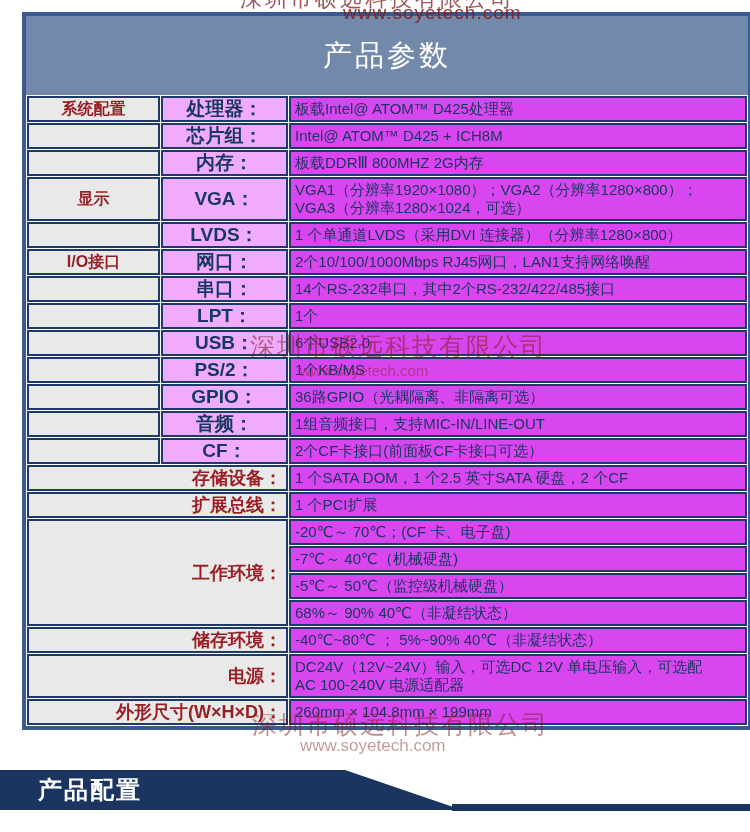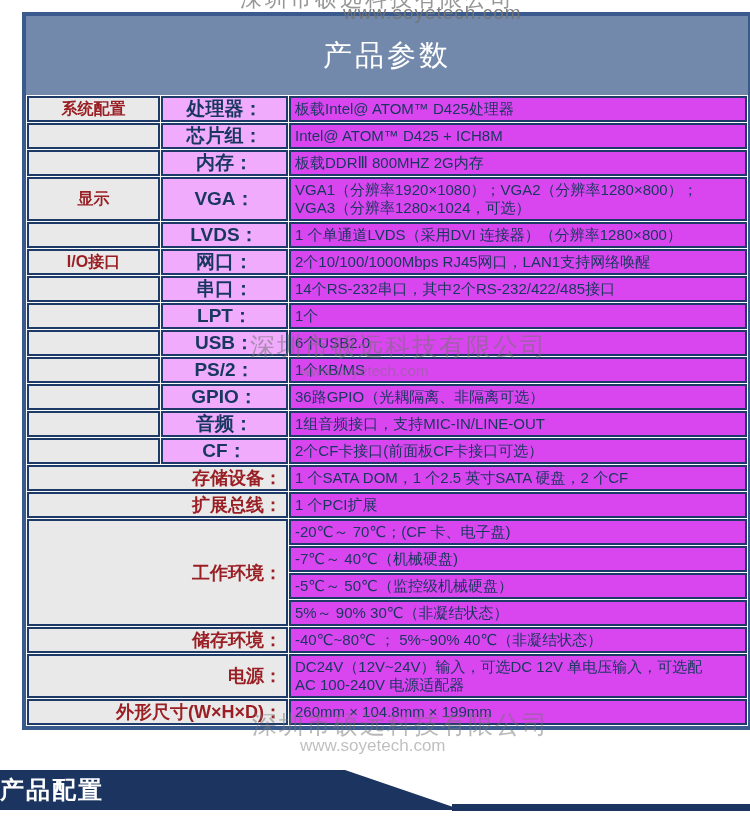--- a/index.html
+++ b/index.html
@@ -1,21 +1,21 @@
 <!DOCTYPE html>
 <html><head>
 <meta charset="utf-8">
 <style>
   html,body{margin:0;padding:0;}
   body{
     width:750px;height:832px;position:relative;background:#ffffff;
     font-family:"Liberation Sans","DejaVu Sans",sans-serif;overflow:hidden;
   }
   
-  .wm{position:absolute;color:#737373;pointer-events:none;white-space:nowrap;z-index:6;}
+  .wm{position:absolute;color:#7f1d1d;pointer-events:none;white-space:nowrap;z-index:6;}
   .wm-top-cut{top:-16px;left:240px;font-size:22px;letter-spacing:3px;opacity:.75;}
   .wm-top-url{top:2px;left:343px;font-size:19px;letter-spacing:1px;opacity:.9;}
   .wm-mid-cn{top:330px;left:250px;font-size:25px;letter-spacing:2px;opacity:.55;filter:blur(.6px);}
   .wm-mid-url{top:362px;left:300px;font-size:15px;opacity:.45;filter:blur(.5px);}
   .wm-bot-cn{top:708px;left:252px;font-size:25px;letter-spacing:2px;opacity:.5;filter:blur(.6px);}
   .wm-bot-url{top:736px;left:300px;font-size:17px;opacity:.45;filter:blur(.5px);}
   
   .panel{
     position:absolute;left:22px;top:12px;width:730px;box-sizing:border-box;
     border:4px solid #3a5a8d;background:#ffffff;z-index:2;
@@ -34,21 +34,21 @@
   td.cat{background:#e9e9e9;color:#9a1f24;font-weight:bold;font-size:16px;text-align:center;padding:2px 1px;}
   td.lbl{background:#f0abfc;color:#17375e;font-weight:bold;font-size:19px;text-align:center;padding:1px;}
   td.catm{background:#e9e9e9;color:#9a1f24;font-weight:bold;font-size:18px;text-align:right;padding:1px;}
   td.val{background:#d946ef;color:#17375e;font-size:15px;text-align:left;white-space:pre-line;padding:2px 4px 2px 5px;}
   
   .banner{
     position:absolute;left:0;top:770px;width:470px;height:40px;background:#1b3560;z-index:3;
     clip-path:polygon(0 0,345px 0,462px 40px,0 40px);
     display:flex;align-items:center;
   }
-  .banner span{color:#ffffff;font-size:24px;font-weight:bold;letter-spacing:2px;}
+  .banner span{color:#ffffff;font-size:24px;font-weight:bold;letter-spacing:2px;padding-left:38px;}
   .banner-line{
     position:absolute;left:452px;top:804px;right:0;height:7px;background:#1b3560;z-index:3;
   }
 </style>
 </head>
 <body>
 
 <div class="wm wm-top-cut">深圳市硕远科技有限公司</div>
 <div class="wm wm-top-url">www.soyetech.com</div>
 <div class="wm wm-mid-cn">深圳市硕远科技有限公司</div>
@@ -148,21 +148,21 @@
       <td class="catm" colspan="2" rowspan="4">工作环境：</td>
       <td class="val">-20℃～ 70℃；(CF 卡、电子盘)</td>
     </tr>
     <tr>
       <td class="val">-7℃～ 40℃（机械硬盘)</td>
     </tr>
     <tr>
       <td class="val">-5℃～ 50℃（监控级机械硬盘）</td>
     </tr>
     <tr>
-      <td class="val">5%～ 90% 30℃（非凝结状态）</td>
+      <td class="val">68%～ 90% 40℃（非凝结状态）</td>
     </tr>
 
     <tr>
       <td class="catm" colspan="2">储存环境：</td>
       <td class="val">-40℃~80℃ ； 5%~90% 40℃（非凝结状态）</td>
     </tr>
     <tr>
       <td class="catm" colspan="2">电源：</td>
       <td class="val">DC24V（12V~24V）输入，可选DC 12V 单电压输入，可选配
 AC 100-240V 电源适配器</td>

